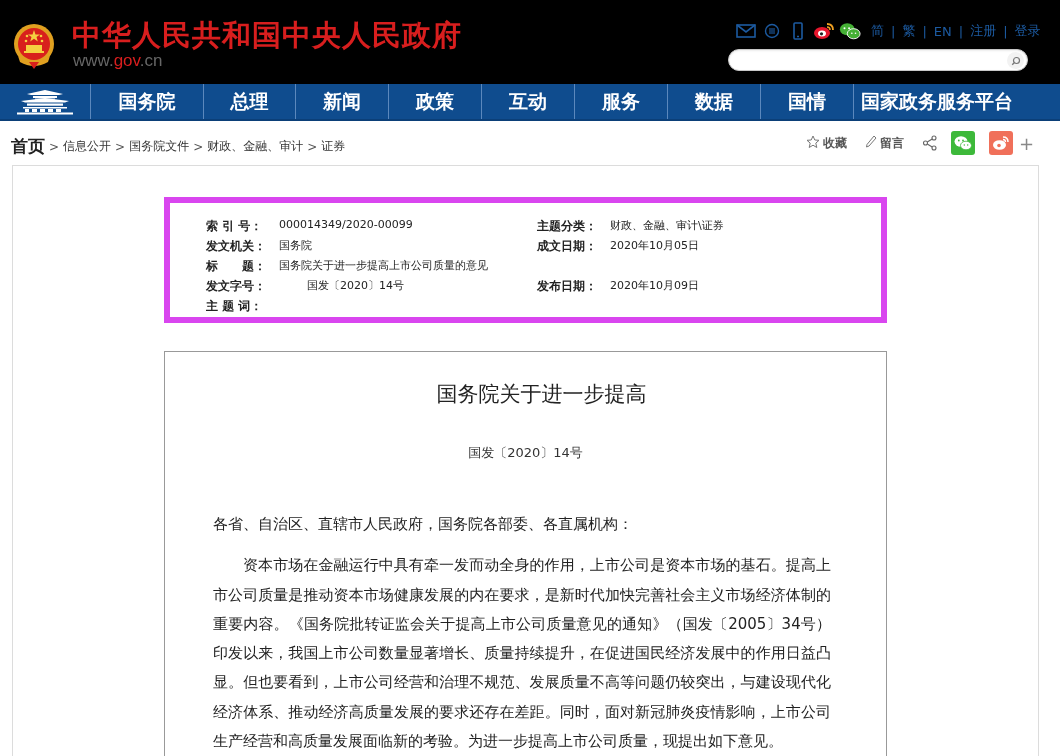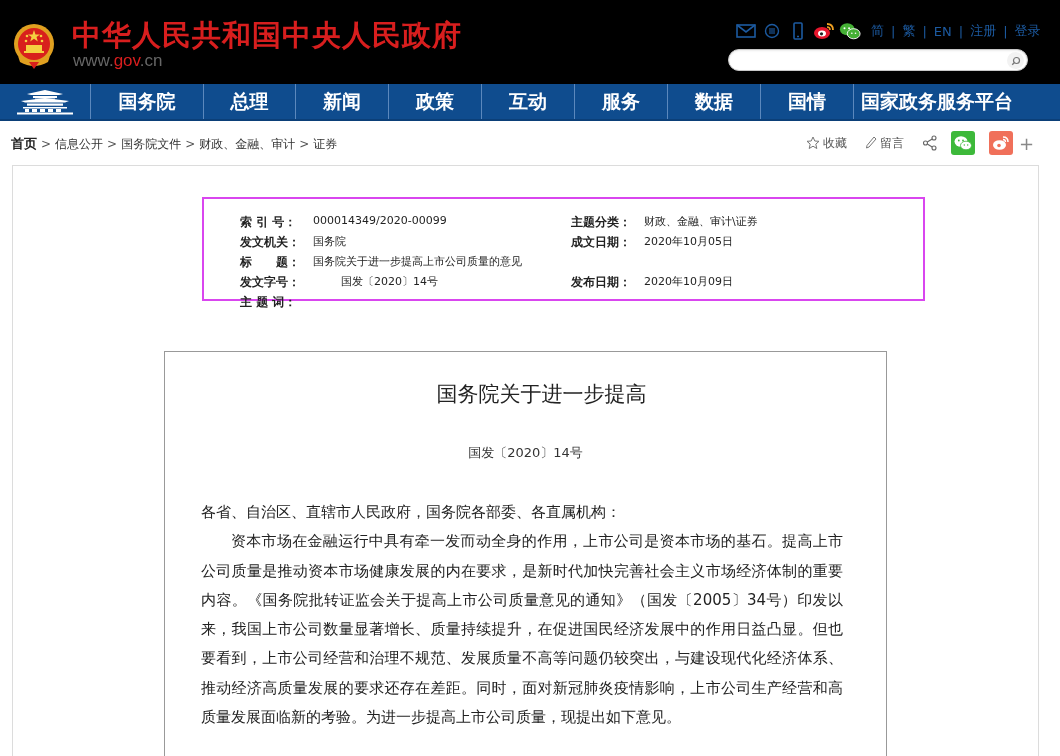--- a/index.html
+++ b/index.html
@@ -23,45 +23,45 @@
   .search-btn { position: absolute; right: 3px; top: 2px; width: 17px; height: 17px; border-radius: 50%; background: #f2f2f2; display: flex; align-items: center; justify-content: center; }
 
   
   .nav { position: absolute; left: 0; top: 84px; width: 1060px; height: 37px; background: #0f4c8e; display: flex; border-bottom: 2px solid #0b3f78; }
   .nav-home { width: 91px; height: 100%; display: flex; align-items: center; justify-content: center; border-right: 1px solid #5b88bd; }
   .nav-item { height: 100%; display: flex; align-items: center; justify-content: center; color: #fff; font-size: 19px; font-weight: bold; border-right: 1px solid #5b88bd; cursor: pointer; }
   .nav-item:last-child { border-right: none; }
 
   
   .crumbs { position: absolute; left: 11px; top: 135px; font-size: 12px; color: #333; display: flex; align-items: center; white-space: nowrap; }
-  .crumbs .home { font-weight: bold; font-size: 13px; color: #222; }
+  .crumbs .home { font-weight: bold; font-size: 17px; color: #222; }
   .crumbs .arrow { margin: 0 4px; color: #555; }
   .crumbs a { color: #333; text-decoration: none; }
 
   .tools { position: absolute; left: 806px; top: 131px; height: 24px; display: flex; align-items: center; font-size: 12px; color: #555; }
-  .tool { display: flex; align-items: center; cursor: pointer; }
+  .tool { display: flex; align-items: flex-start; cursor: pointer; font-weight: bold; }
   .tool span.lbl { margin-left: 3px; }
   .wx-btn { width: 24px; height: 24px; background: #3db93a; border-radius: 3px; display: flex; align-items: center; justify-content: center; }
   .wb-btn { width: 24px; height: 24px; background: #f0705a; border-radius: 3px; display: flex; align-items: center; justify-content: center; }
   .plus { font-size: 18px; color: #888; margin-left: 6px; }
 
   
   .main { position: absolute; left: 12px; top: 165px; width: 1027px; height: 620px; border: 1px solid #dcdcdc; background: #fff; }
 
-  .meta-box { position: absolute; left: 151px; top: 31px; width: 723px; height: 104px; border: 2px solid #d946ef; background: #fff; margin-left: 38px; }
+  .meta-box { position: absolute; left: 151px; top: 31px; width: 723px; height: 126px; border: 6px solid #d946ef; background: #fff; }
   .meta-row { position: absolute; font-size: 12px; color: #222; display: flex; white-space: nowrap; }
   .meta-label { font-weight: bold; width: 73px; display: inline-block; }
   .meta-value { display: inline-block; font-family: "DejaVu Sans", sans-serif; font-size: 11px; }
 
   .doc-box { position: absolute; left: 151px; top: 185px; width: 723px; height: 440px; border: 1px solid #999; border-bottom: none; background: #fff; }
   .doc-title { position: absolute; left: 16px; width: 100%; text-align: center; font-family: "DejaVu Serif", "Liberation Serif", serif; font-size: 21px; color: #222; line-height: 30px; }
   .doc-num { position: absolute; left: 0; top: 92px; width: 100%; text-align: center; font-size: 13px; color: #333; }
 
   .doc-body { position: absolute; left: 36px; top: 146px; width: 642px; font-size: 15px; line-height: 29.3px; color: #222; text-align: justify; }
-  .doc-body p { margin: 0; }
+  .doc-body p { margin: 12px; }
   .doc-body .indent { text-indent: 30px; }
 </style>
 </head>
 <body>
 
 <div class="header">
   <svg class="emblem" viewBox="0 0 44 48">
     <circle cx="22" cy="22" r="20" fill="#e0a020"></circle>
     <circle cx="22" cy="22" r="16" fill="#d8201c"></circle>
     <polygon points="22,8 23.5,12.5 28,12.5 24.5,15 25.8,19.5 22,16.8 18.2,19.5 19.5,15 16,12.5 20.5,12.5" fill="#f5d040"></polygon>

